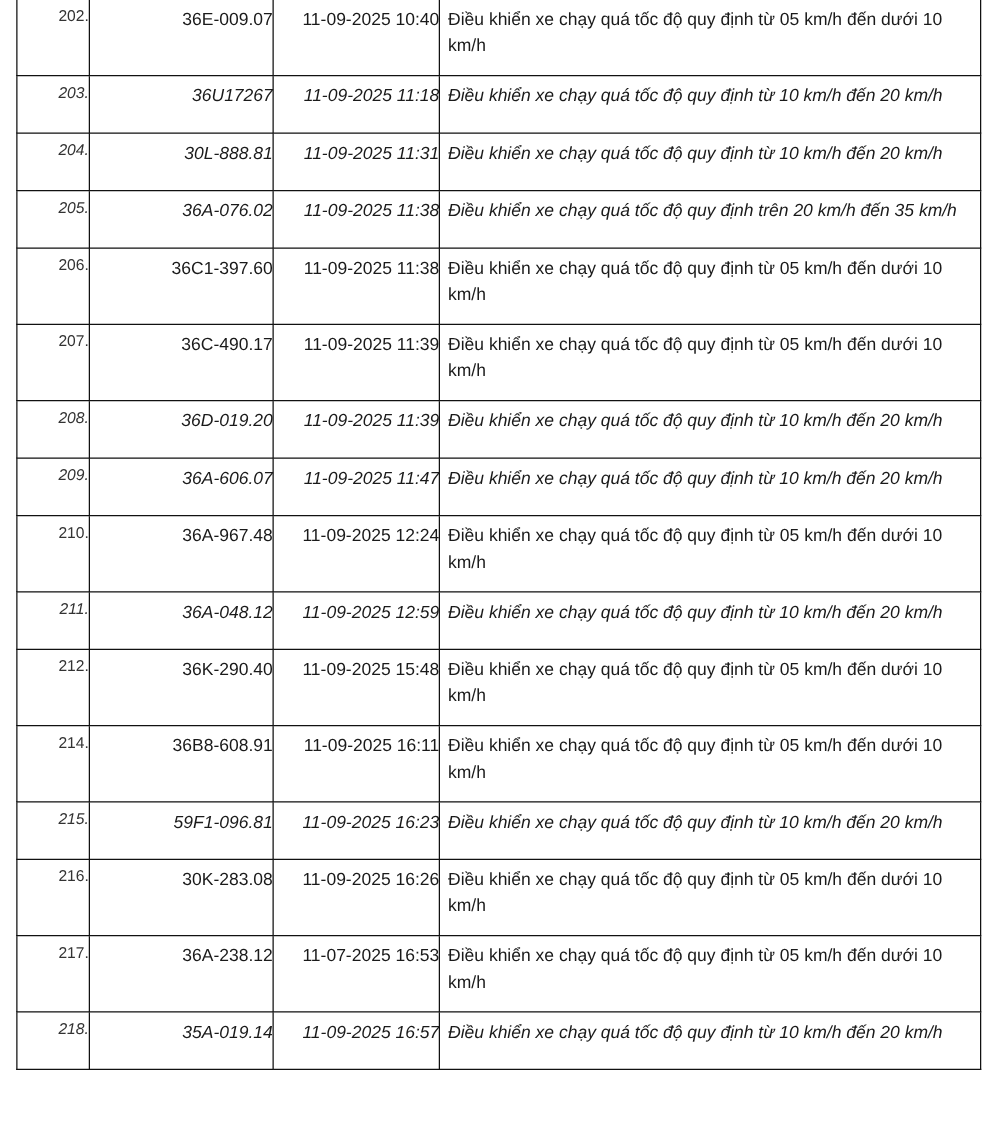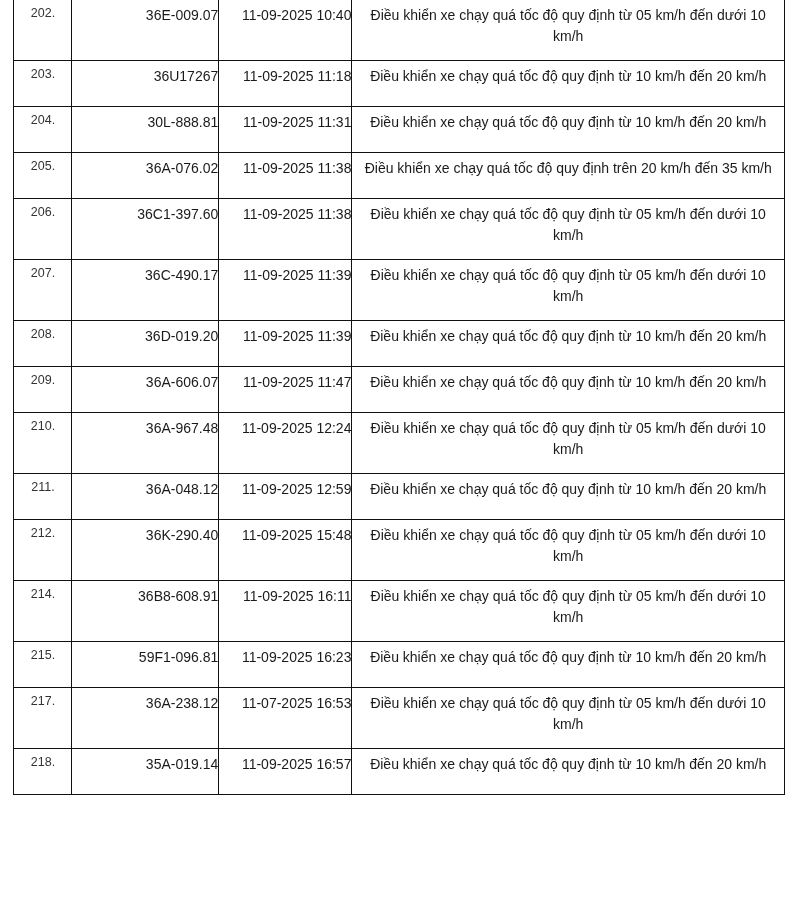--- a/index.html
+++ b/index.html
@@ -31,33 +31,33 @@
       line-height: 21px;
     }
     .col-no { width: 58px; }
     .col-plate { width: 147px; }
     .col-time { width: 133px; }
     .col-desc { width: 432px; }
     .cell-no {
       font-size: 12.5px !important;
       color: #333;
       padding: 3px 0 0 1px !important;
-      text-align: center;
+      text-align: right;
       margin-top: 46px;
     }
     .cell-plate, .cell-time {
       text-align: right;
       padding-top: 5px !important;
     }
     .cell-desc {
-      text-align: center;
+      text-align: left;
       padding: 5px 6px 0 6px !important;
     }
     tr.r2 td { height: 55px; }
-    tr.r1 td { height: 40px; }
+    tr.r1 td { height: 40px; font-style: italic; }
   </style>
 </head>
 <body>
 
 <table class="table">
   <colgroup>
     <col class="col-no">
       <col class="col-plate">
       <col class="col-time">
       <col class="col-desc">
@@ -135,20 +135,26 @@
       <td class="cell-time">11-09-2025 16:11</td>
       <td class="cell-desc">Điều khiển xe chạy quá tốc độ quy định từ 05 km/h đến dưới 10 km/h</td>
     </tr>
     <tr class="r1">
       <td class="cell-no">215.</td>
       <td class="cell-plate">59F1-096.81</td>
       <td class="cell-time">11-09-2025 16:23</td>
       <td class="cell-desc">Điều khiển xe chạy quá tốc độ quy định từ 10 km/h đến 20 km/h</td>
     </tr>
     <tr class="r2">
+      <td class="cell-no">216.</td>
+      <td class="cell-plate">30K-283.08</td>
+      <td class="cell-time">11-09-2025 16:26</td>
+      <td class="cell-desc">Điều khiển xe chạy quá tốc độ quy định từ 05 km/h đến dưới 10 km/h</td>
+    </tr>
+    <tr class="r2">
       <td class="cell-no">217.</td>
       <td class="cell-plate">36A-238.12</td>
       <td class="cell-time">11-07-2025 16:53</td>
       <td class="cell-desc">Điều khiển xe chạy quá tốc độ quy định từ 05 km/h đến dưới 10 km/h</td>
     </tr>
     <tr class="r1">
       <td class="cell-no">218.</td>
       <td class="cell-plate">35A-019.14</td>
       <td class="cell-time">11-09-2025 16:57</td>
       <td class="cell-desc">Điều khiển xe chạy quá tốc độ quy định từ 10 km/h đến 20 km/h</td>

